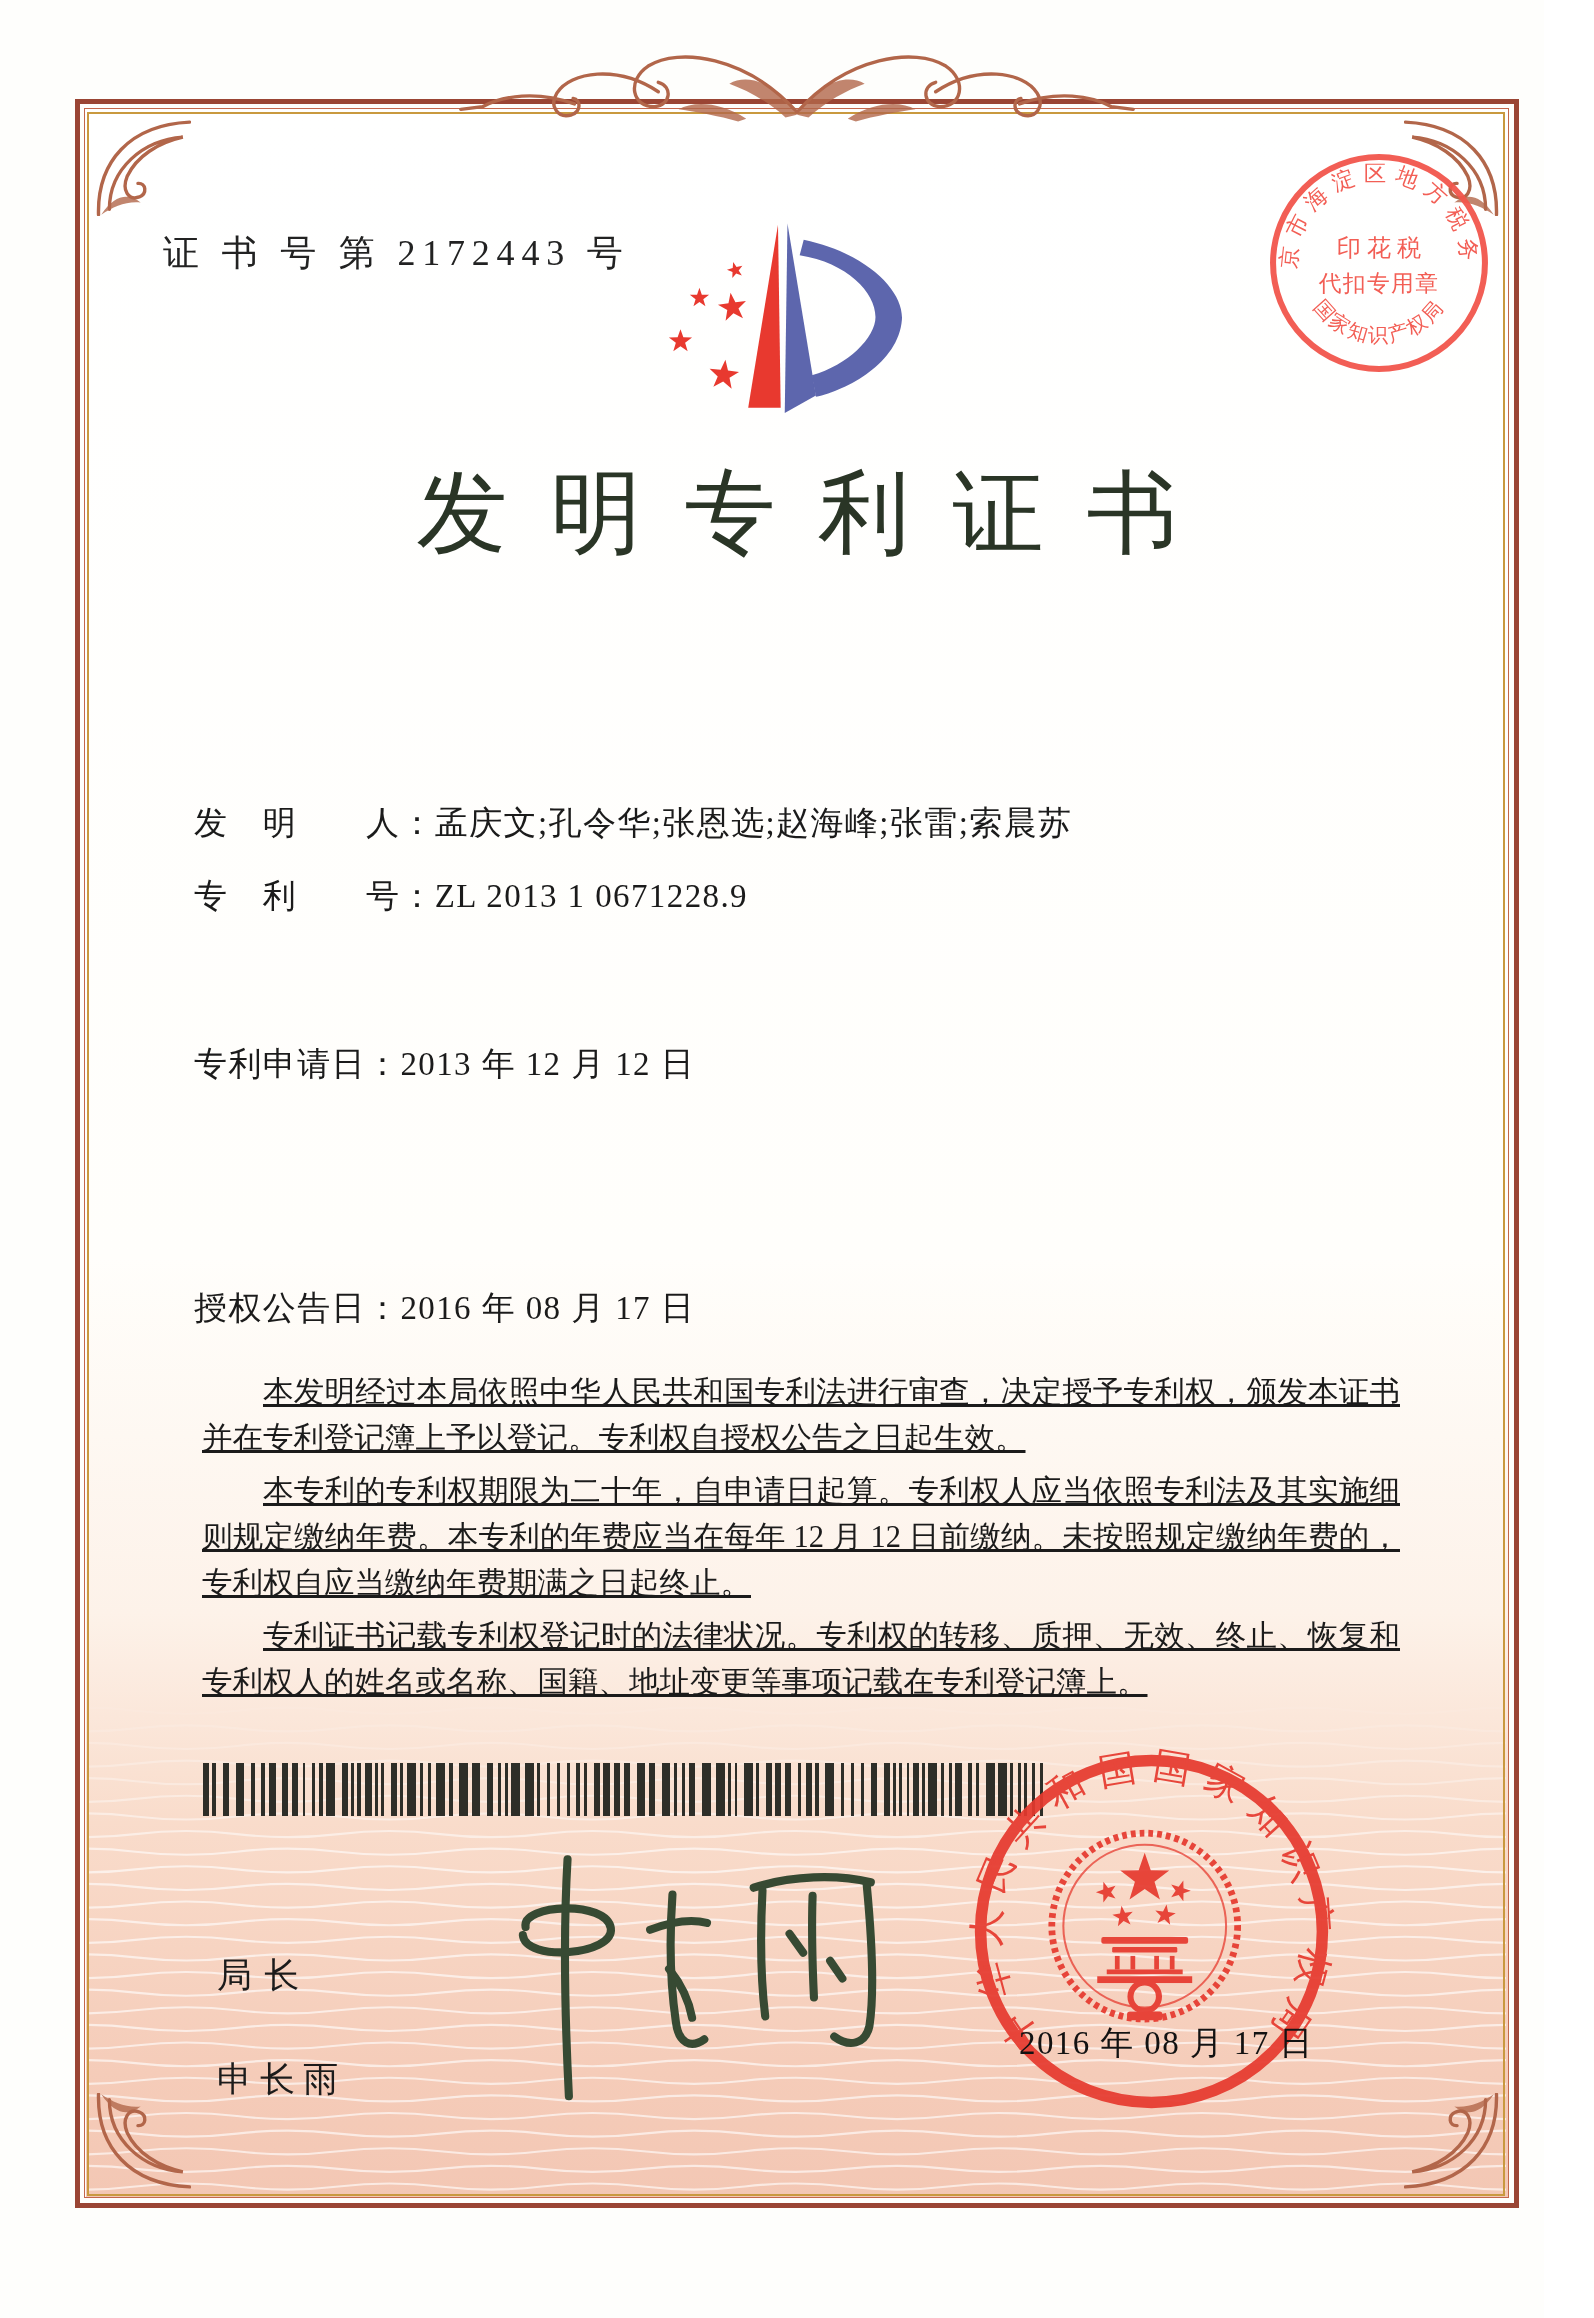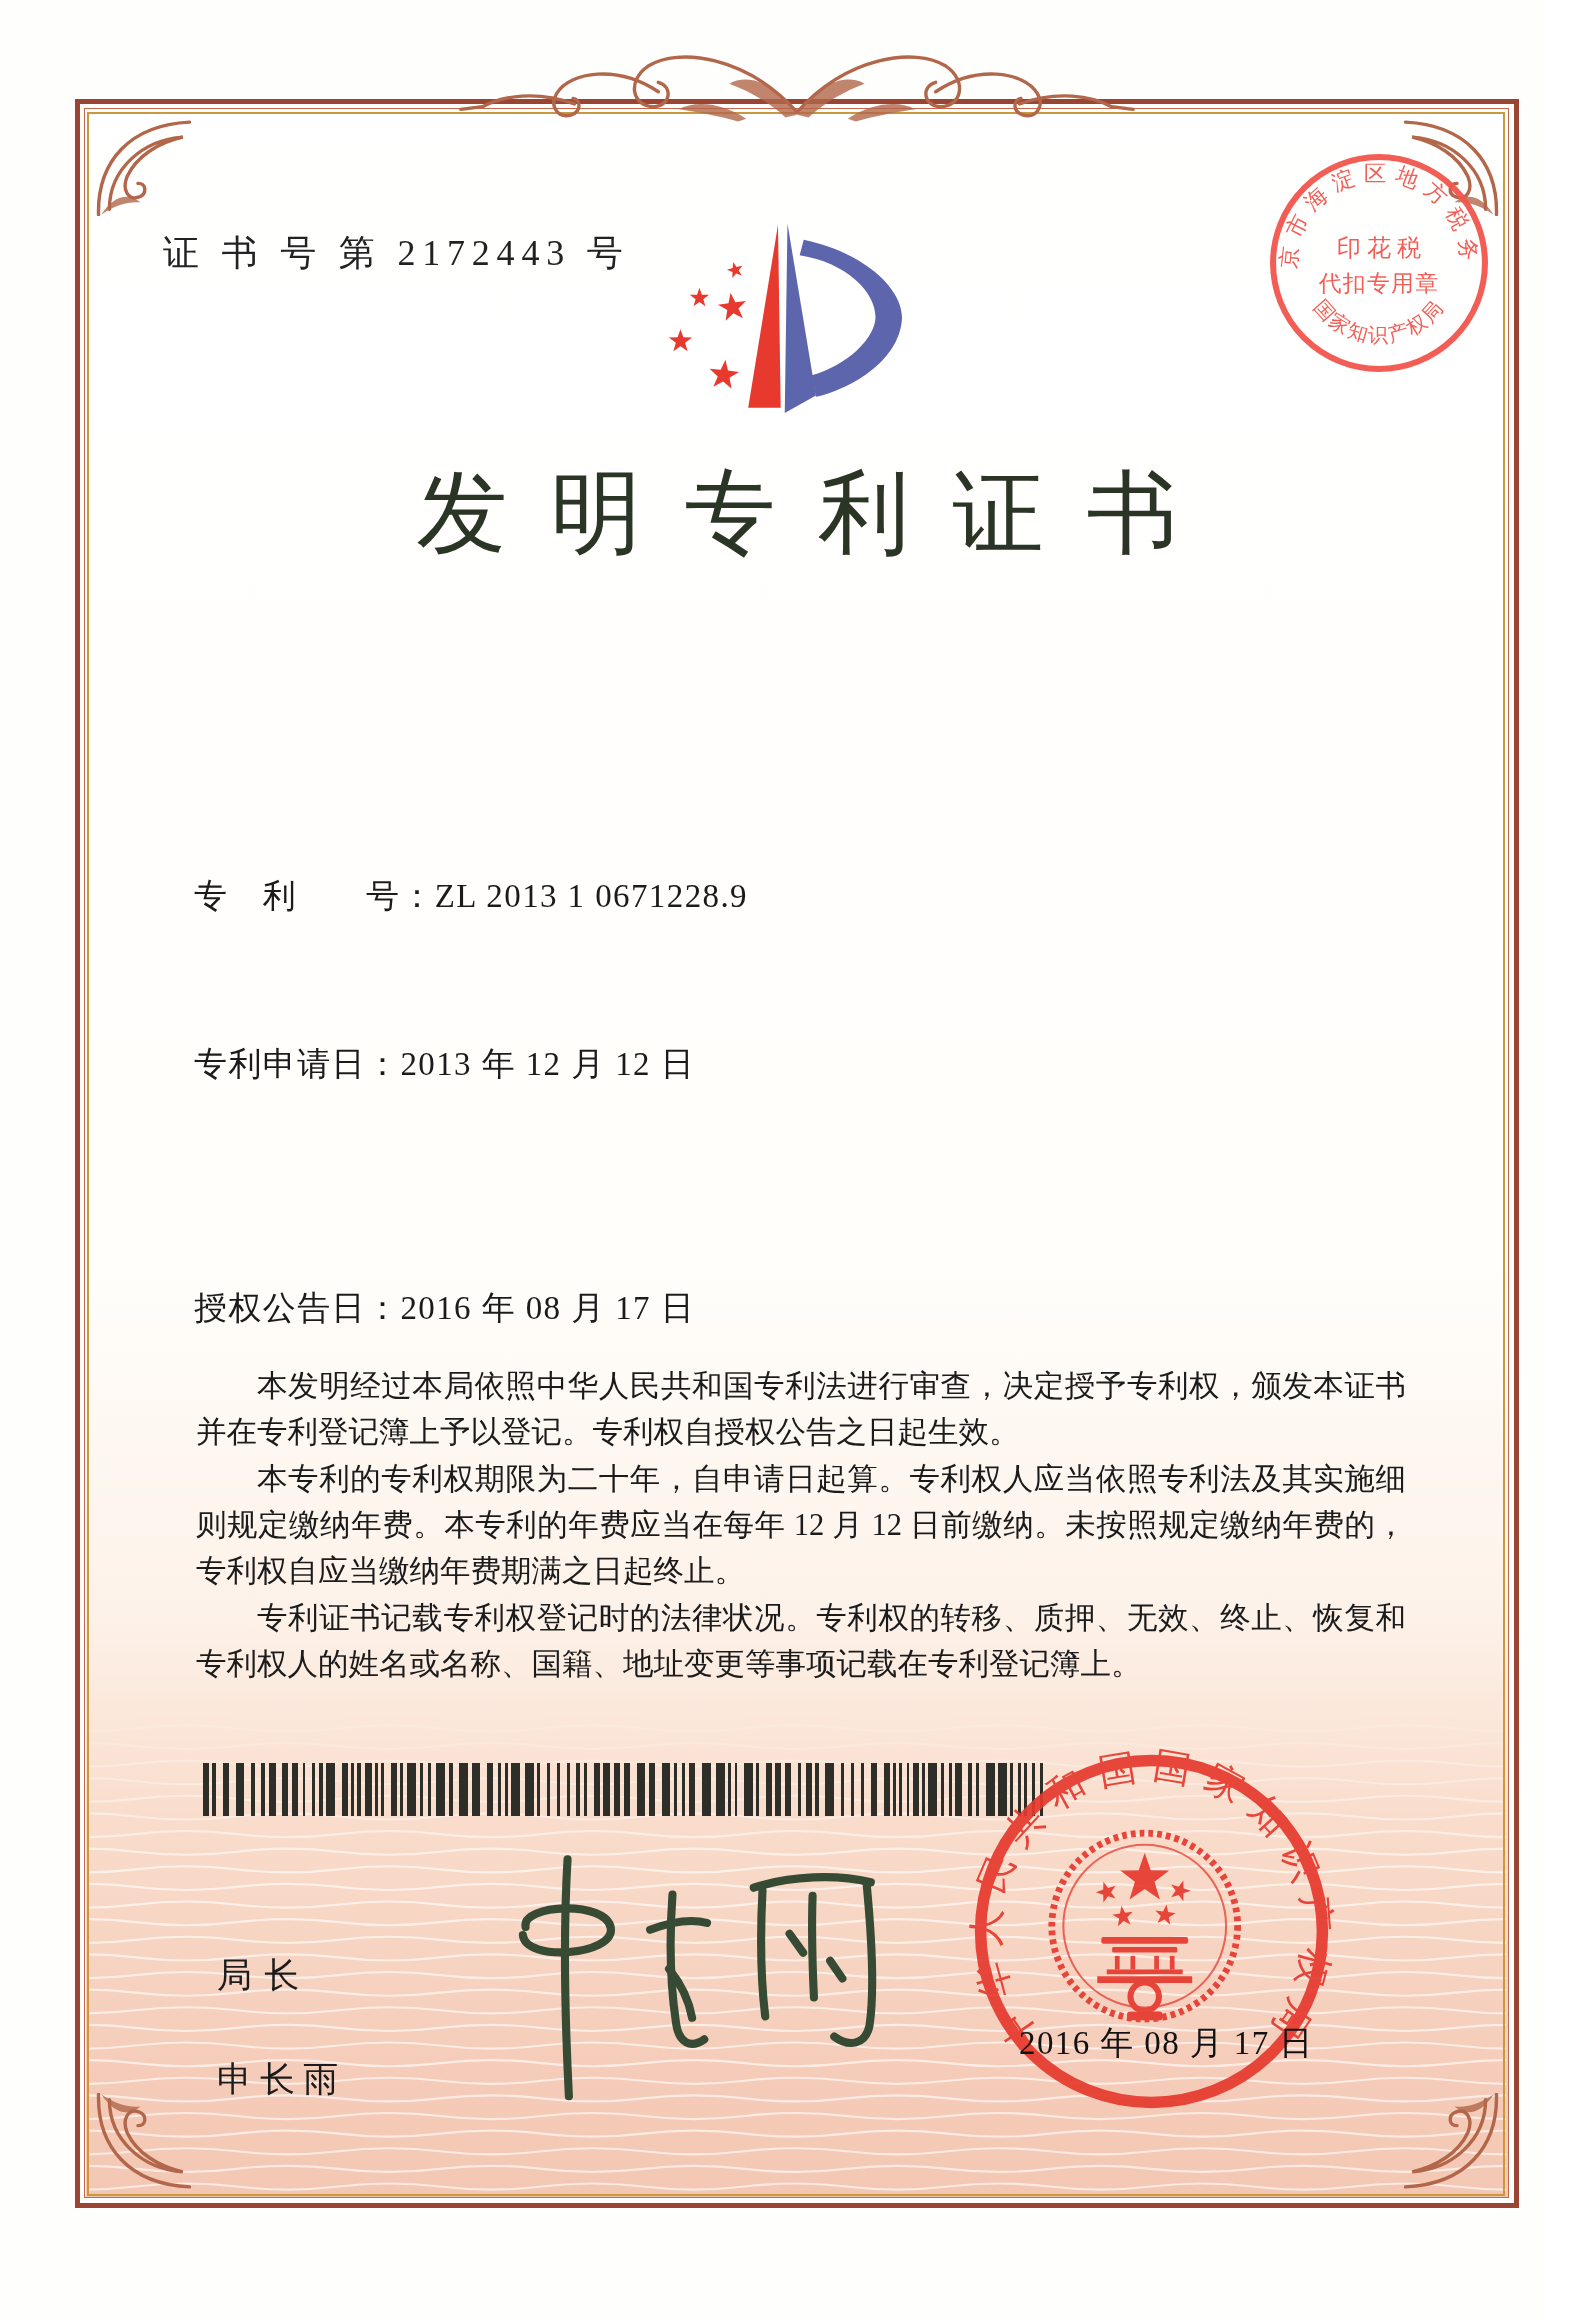--- a/index.html
+++ b/index.html
@@ -30,21 +30,21 @@
   
   #cert-no{position:absolute;left:163px;top:229px;font-size:36px;letter-spacing:6.8px;color:#222;z-index:3;}
   #logo{position:absolute;left:643px;top:191px;width:293px;height:237px;z-index:3;}
   #tax-stamp{position:absolute;left:1265px;top:149px;width:228px;height:228px;opacity:.95;z-index:3;}
   #title{position:absolute;left:86px;top:452px;width:1422px;text-align:center;
     font-size:91px;letter-spacing:43px;text-indent:43px;color:var(--title-green,#2a3526);z-index:3;}
   .field{position:absolute;left:194px;font-size:33px;white-space:nowrap;z-index:3;letter-spacing:1.4px;}
   #f1{top:679px}#f2{top:801px}#f3{top:874px}#f4{top:1042px}#f5{top:1164px}#f6{top:1286px}
   #paras{position:absolute;left:196px;top:1363px;width:1210px;font-size:30.5px;line-height:1.52;
     text-align:justify;z-index:3;}
-  #paras p{text-indent:2em;margin:0;}
+  #paras p{text-indent:2em;margin:6px;text-decoration:underline;}
   #barcode{position:absolute;left:203px;top:1763px;width:850px;height:53px;display:flex;align-items:stretch;z-index:3;}
   #barcode span{display:inline-block;height:100%;background:#2e2e28;}
   #signer-title{position:absolute;left:217px;top:1952px;font-size:35px;letter-spacing:12.2px;z-index:3;}
   #signer-name{position:absolute;left:217px;top:2056px;font-size:35px;letter-spacing:8.1px;z-index:3;}
   #signature{position:absolute;left:466px;top:1847px;width:440px;height:271px;z-index:4;}
   #seal{position:absolute;left:965px;top:1745px;width:373px;height:373px;opacity:.92;z-index:4;}
   #seal-date{position:absolute;left:1019px;top:2021px;font-size:33px;letter-spacing:1.4px;color:#121212;z-index:5;white-space:nowrap;}
   #footer{position:absolute;left:86px;top:2126px;width:1314px;text-align:center;font-size:26.4px;
     color:var(--footer-gray,#6f6153);letter-spacing:4.1px;z-index:3;}
 </style>
@@ -149,20 +149,23 @@
     </text>
     <text x="0" y="-10" text-anchor="middle" style="fill:var(--stamp-red,#f2564c)" font-size="36">印 花 税</text>
     <text x="0" y="42" text-anchor="middle" style="fill:var(--stamp-red,#f2564c)" font-size="34" letter-spacing="2">代扣专用章</text>
     <text style="fill:var(--stamp-red,#f2564c)" font-size="30" letter-spacing="3" text-anchor="middle">
       <textPath href="#ts-bot" startOffset="50%">国家知识产权局</textPath>
     </text>
   </svg>
 
   <div id="title">发明专利证书</div>
 
+  <div class="field" id="f2">
+    <span>发　明　　人：</span><span>孟庆文;孔令华;张恩选;赵海峰;张雷;索晨苏</span>
+  </div>
   <div class="field" id="f3">
     <span>专　利　　号：</span><span>ZL 2013 1 0671228.9</span>
   </div>
   <div class="field" id="f4">
     <span>专利申请日：</span><span>2013 年 12 月 12 日</span>
   </div>
   <div class="field" id="f6">
     <span>授权公告日：</span><span>2016 年 08 月 17 日</span>
   </div>
 

